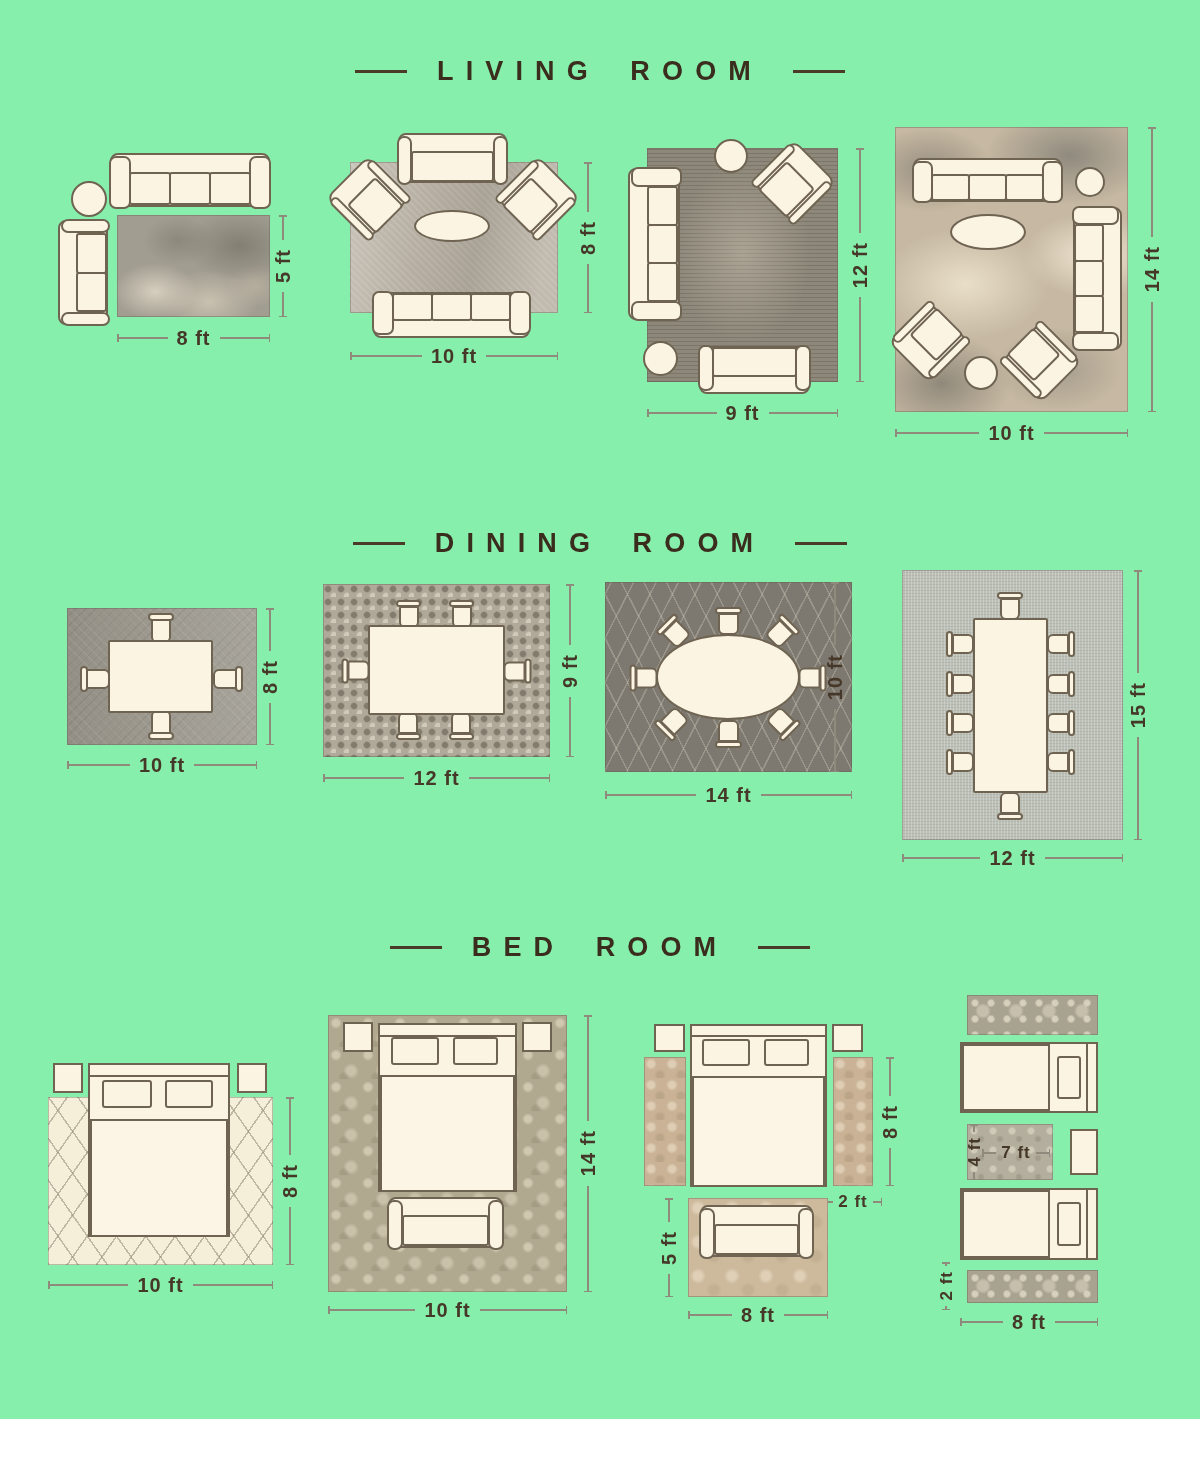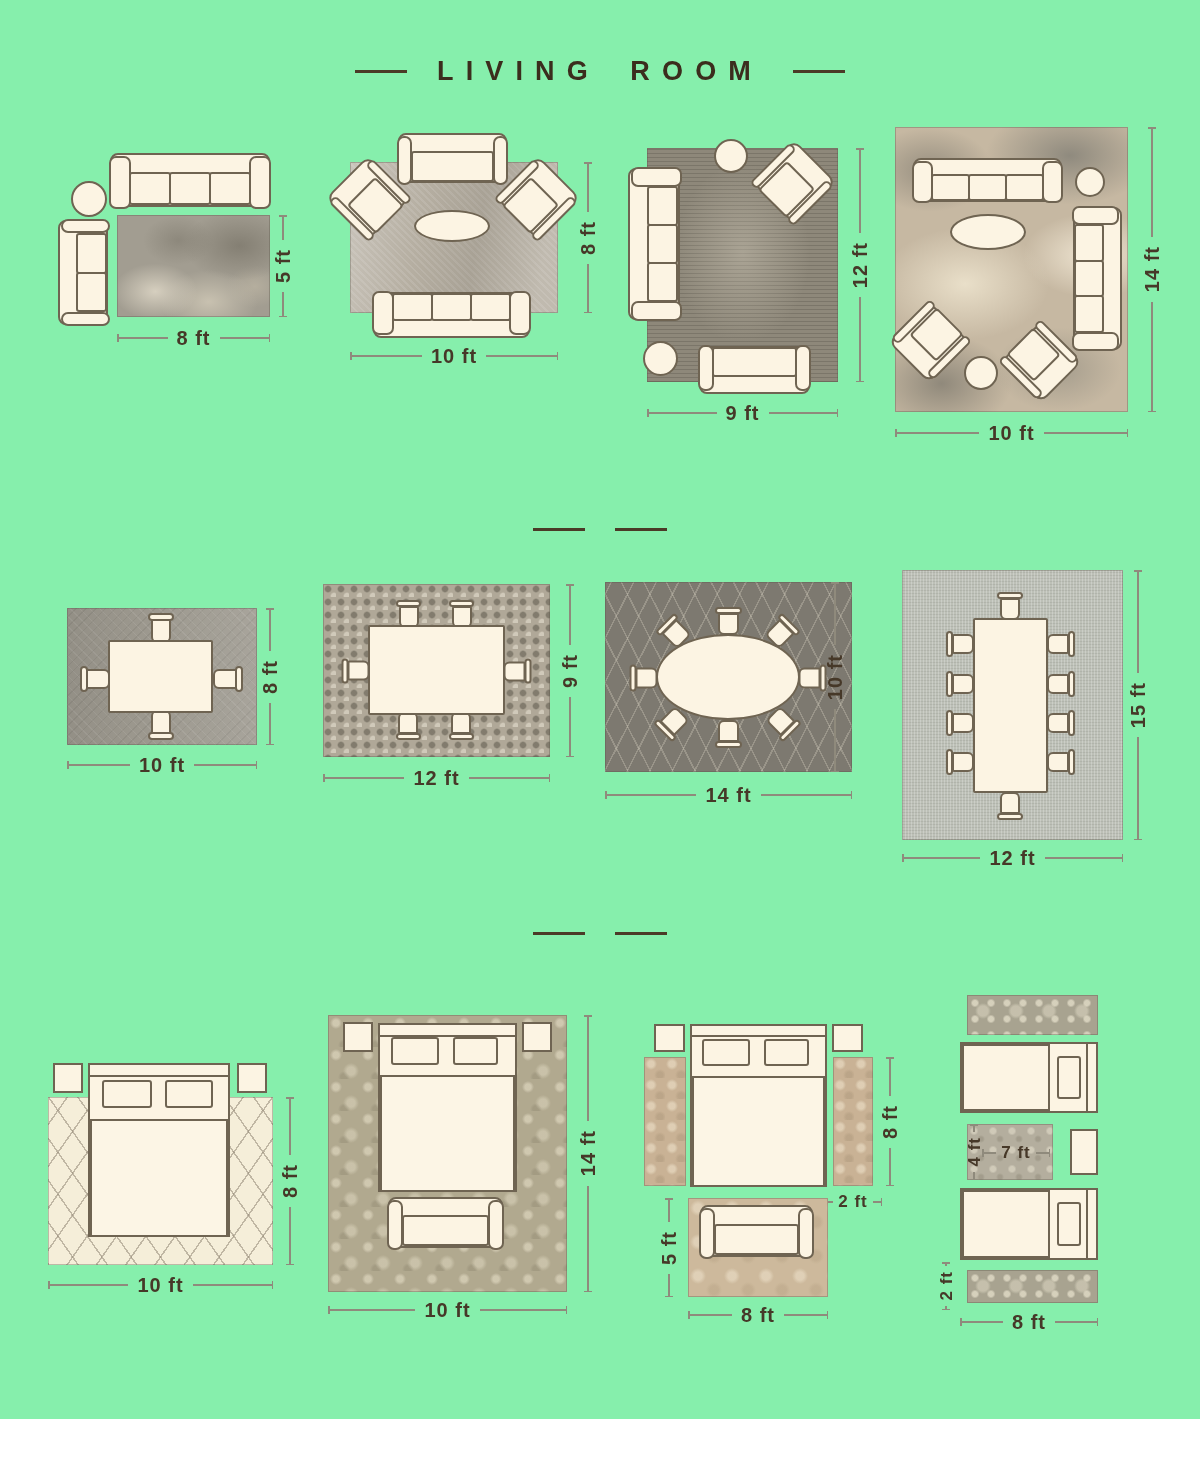--- a/index.html
+++ b/index.html
@@ -304,20 +304,21 @@
       <span class="seg t2"></span>
   </div>
   <div class="hdim" style="left:895px;top:423px;width:233px;">
     <span class="seg t1"></span>
       <span class="lbl">10 ft</span>
       <span class="seg t2"></span>
   </div>
 
   <div class="sec-title" style="top:528px;">
     <span class="dash"></span>
+    <h2>DINING ROOM</h2>
     <span class="dash"></span>
   </div>
 
   <div class="rug rug-d1" style="left:67px;top:608px;width:190px;height:137px;"></div>
   <div class="fur dchair" style="left:147px;top:613px;width:28px;height:30px;">
       <div class="d-back"></div>
       <div class="d-seat"></div>
     </div>
   <div class="fur dchair" style="left:147px;top:710px;width:28px;height:30px;transform:rotate(180deg);">
       <div class="d-back"></div>
@@ -473,20 +474,21 @@
       <span class="seg t2"></span>
   </div>
   <div class="hdim" style="left:902px;top:848px;width:221px;">
     <span class="seg t1"></span>
       <span class="lbl">12 ft</span>
       <span class="seg t2"></span>
   </div>
 
   <div class="sec-title" style="top:932px;">
     <span class="dash"></span>
+    <h2>BED ROOM</h2>
     <span class="dash"></span>
   </div>
 
   <div class="rug rug-b1" style="left:48px;top:1097px;width:225px;height:168px;"></div>
   <div class="fur nstand" style="left:53px;top:1063px;width:30px;height:30px;"></div>
   <div class="fur nstand" style="left:237px;top:1063px;width:30px;height:30px;"></div>
   <div class="fur bed" style="left:88px;top:1063px;width:142px;height:174px;">
     <div class="b-frame"></div>
     <div class="b-hb"></div>
     <div class="b-pil" style="left:10%;top:10%;width:35%;height:16%;"></div>

